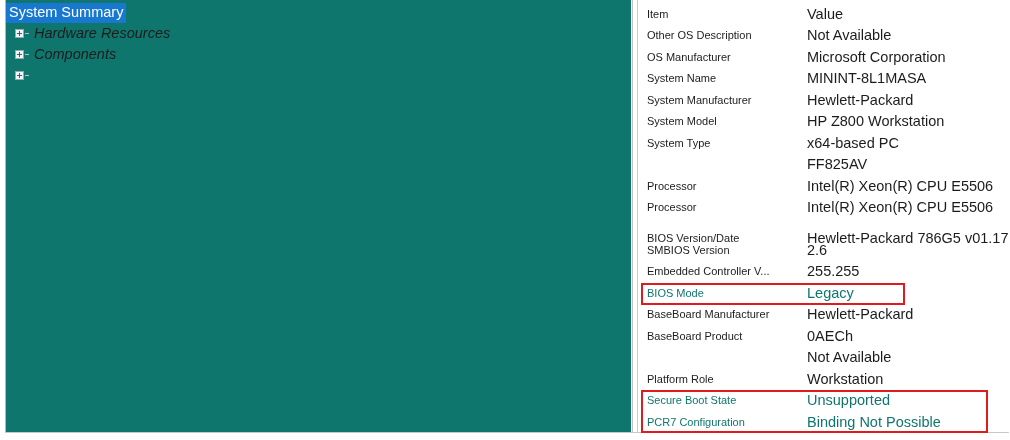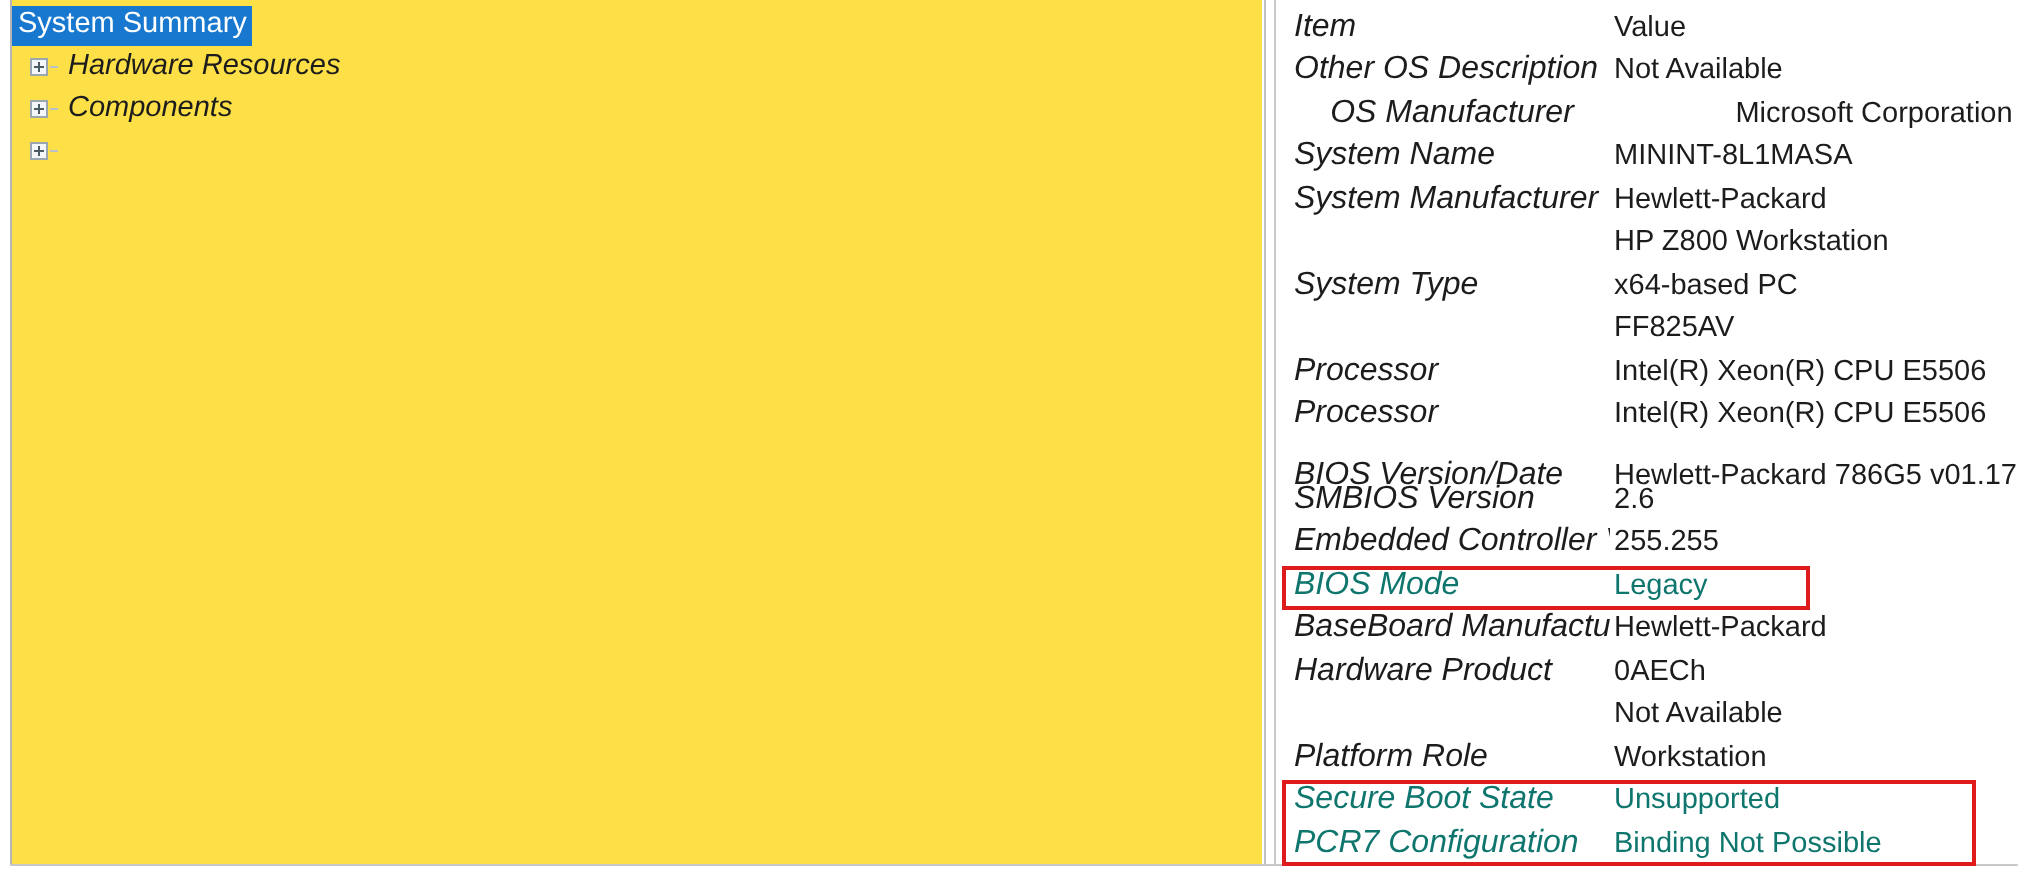--- a/index.html
+++ b/index.html
@@ -43,21 +43,21 @@
     background: #cfcfcf;
   }
 
   
   .tree-pane {
     position: absolute;
     left: 6px;
     top: 0;
     width: 625px;
     height: 432px;
-    background: #fde047;
+    background: #0f766e;
   }
 
   .tree-row {
     position: absolute;
     left: 0;
     height: 20px;
     display: flex;
     align-items: center;
     font-size: 14.5px;
     color: #1c1c1c;
@@ -162,27 +162,26 @@
     width: 369px;
     height: 21px;
     white-space: nowrap;
   }
 
   .cell-item {
     position: absolute;
     left: 7px;
     top: 0;
     width: 158px;
-    font-size: 16px;
+    font-size: 11px;
     line-height: 20px;
     color: #1c1c1c;
     overflow: hidden;
     text-overflow: clip;
     white-space: nowrap;
-    font-style: italic;
   }
 
   .cell-value {
     position: absolute;
     left: 167px;
     top: 0;
     width: 260px;
     font-size: 14.5px;
     line-height: 20px;
     color: #1c1c1c;
@@ -253,33 +252,34 @@
   <div class="detail-pane">
     <div id="grid-host">
         <div class="grid-row" style="top: 4px;">
           <div class="cell-item">Item</div>
           <div class="cell-value">Value</div>
         </div>
         <div class="grid-row" style="top: 25.45px;">
           <div class="cell-item">Other OS Description</div>
           <div class="cell-value">Not Available</div>
         </div>
-        <div class="grid-row" style="top: 46.9px; text-align: center;">
+        <div class="grid-row" style="top: 46.9px;">
           <div class="cell-item">OS Manufacturer</div>
           <div class="cell-value">Microsoft Corporation</div>
         </div>
         <div class="grid-row" style="top: 68.35px;">
           <div class="cell-item">System Name</div>
           <div class="cell-value">MININT-8L1MASA</div>
         </div>
         <div class="grid-row" style="top: 89.8px;">
           <div class="cell-item">System Manufacturer</div>
           <div class="cell-value">Hewlett-Packard</div>
         </div>
         <div class="grid-row" style="top: 111.25px;">
+          <div class="cell-item">System Model</div>
           <div class="cell-value">HP Z800 Workstation</div>
         </div>
         <div class="grid-row" style="top: 132.7px;">
           <div class="cell-item">System Type</div>
           <div class="cell-value">x64-based PC</div>
         </div>
         <div class="grid-row" style="top: 154.15px;">
           <div class="cell-value">FF825AV</div>
         </div>
         <div class="grid-row" style="top: 175.6px;">
@@ -304,21 +304,21 @@
         </div>
         <div class="grid-row tinted" style="top: 282.85px;">
           <div class="cell-item">BIOS Mode</div>
           <div class="cell-value">Legacy</div>
         </div>
         <div class="grid-row" style="top: 304.3px;">
           <div class="cell-item">BaseBoard Manufacturer</div>
           <div class="cell-value">Hewlett-Packard</div>
         </div>
         <div class="grid-row" style="top: 325.75px;">
-          <div class="cell-item">Hardware Product</div>
+          <div class="cell-item">BaseBoard Product</div>
           <div class="cell-value">0AECh</div>
         </div>
         <div class="grid-row" style="top: 347.2px;">
           <div class="cell-value">Not Available</div>
         </div>
         <div class="grid-row" style="top: 368.65px;">
           <div class="cell-item">Platform Role</div>
           <div class="cell-value">Workstation</div>
         </div>
         <div class="grid-row tinted" style="top: 390.1px;">

